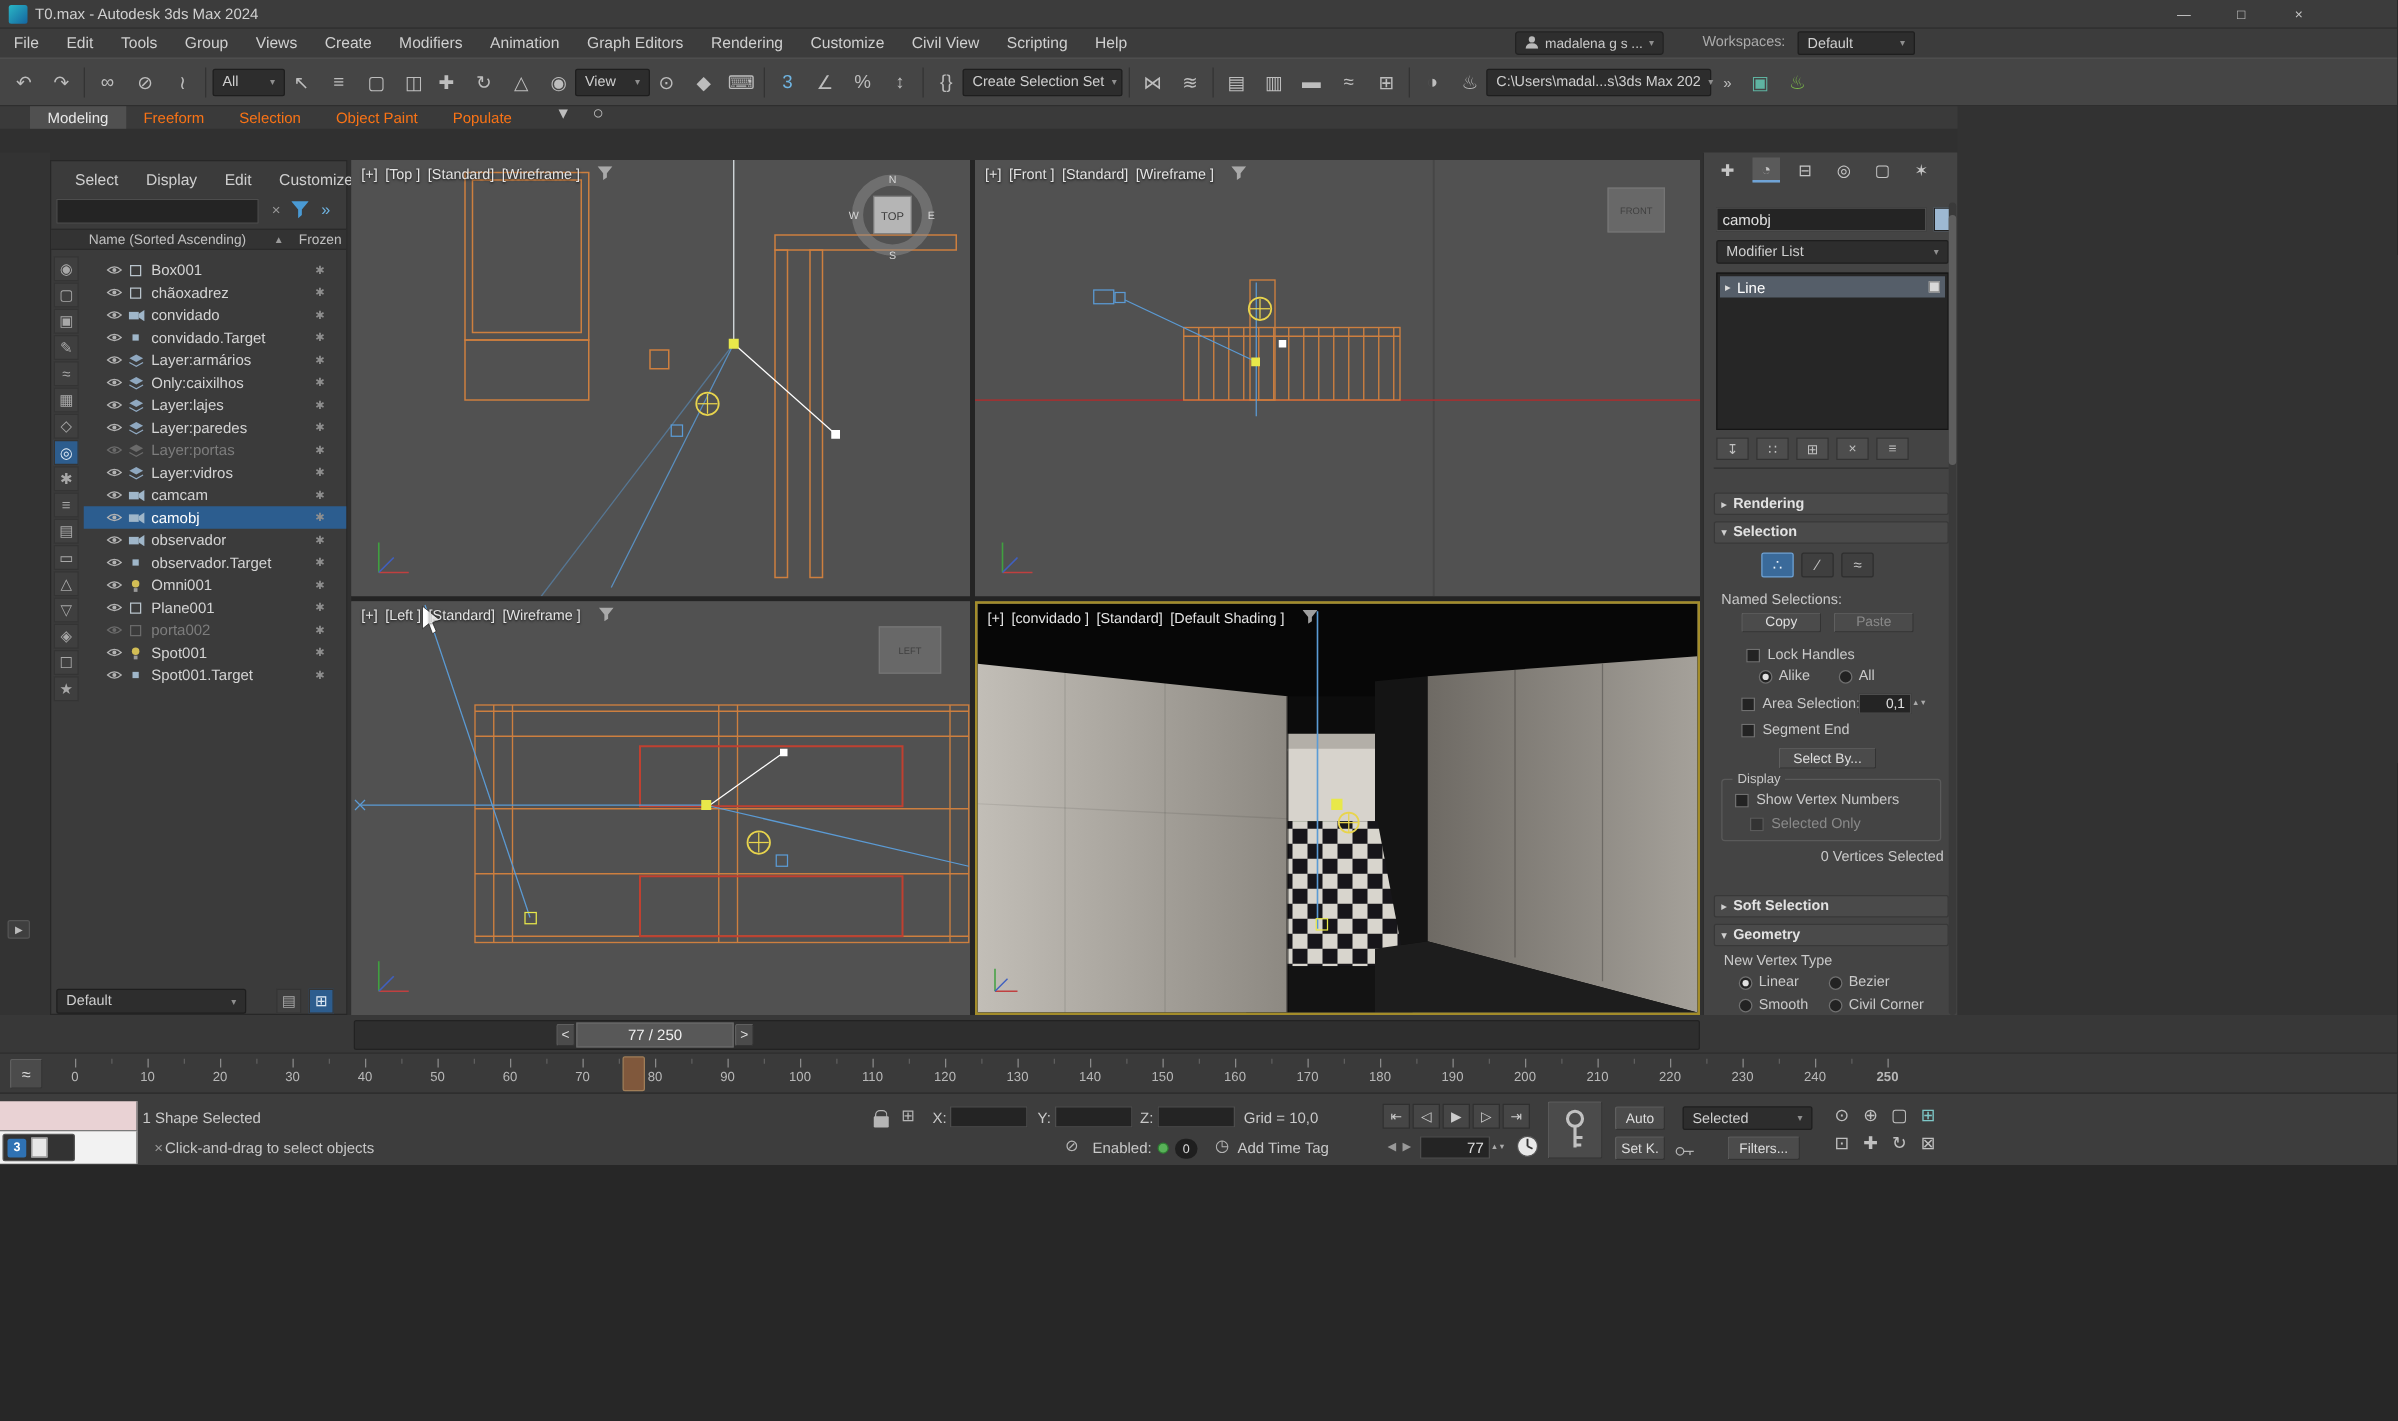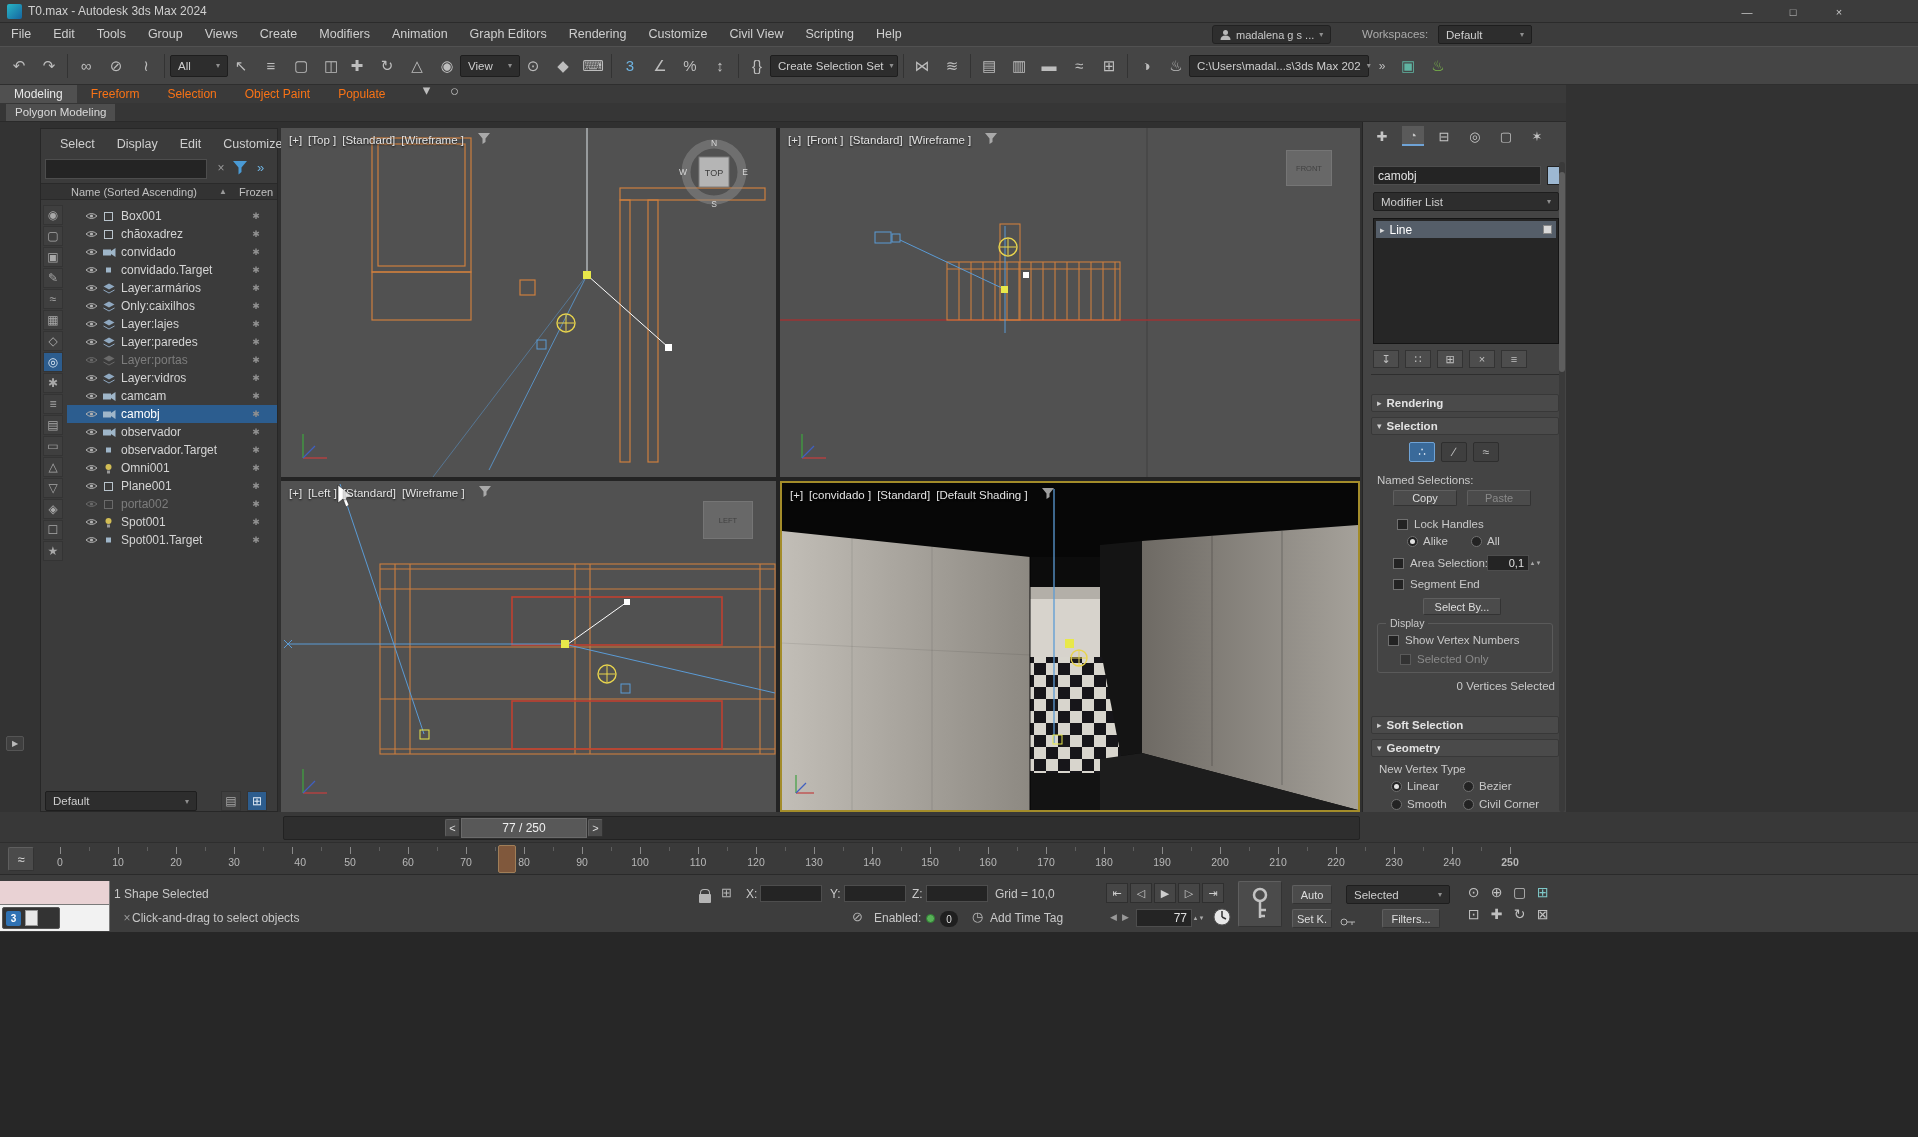--- a/index.html
+++ b/index.html
@@ -202,34 +202,31 @@
         <span class="caret">▾</span>
       </div>
     <span class="tbtn" style="font-size:12px">»</span>
     <div class="icongrp">
         <span class="tbtn" style="color: rgb(95, 179, 161);">▣</span>
         <span class="tbtn" style="color: rgb(124, 185, 74);">♨</span>
       </div>
   </div>
 
   <div id="ribbontabs">
-    <div style="display:flex;">
+    <div style="display:flex;padding-left:24px">
         <span class="rtab active">Modeling</span>
         <span class="rtab">Freeform</span>
         <span class="rtab">Selection</span>
         <span class="rtab">Object Paint</span>
         <span class="rtab">Populate</span>
       </div>
     <div class="icongrp" style="margin-left:14px;gap:2px">
         <span class="tbtn">▾</span>
         <span class="tbtn">○</span>
       </div>
-  </div>
-  <div id="ribbonsub">
-    <span id="polychip">Polygon Modeling</span>
   </div>
 
   <div id="dockstrip"></div>
   <div class="abs" style="left:6px;top:736px;width:18px;height:15px;background:#3f3f3f;border:1px solid #555;border-radius:2px;color:#bbb;font-size:8px;display:flex;align-items:center;justify-content:center">▶</div>
 
   <div id="explorer">
     <div style="position:absolute;left:8px;top:4px;display:flex">
         <span class="menu-item">Select</span>
         <span class="menu-item">Display</span>
         <span class="menu-item">Edit</span>
@@ -905,21 +902,21 @@
         <div class="tickmark" style="left: 118px;"></div>
         <div class="ticklabel" style="left: 104px;">10</div>
         <div class="tickminor" style="left: 147px;"></div>
         <div class="tickmark" style="left: 176px;"></div>
         <div class="ticklabel" style="left: 162px;">20</div>
         <div class="tickminor" style="left: 205px;"></div>
         <div class="tickmark" style="left: 234px;"></div>
         <div class="ticklabel" style="left: 220px;">30</div>
         <div class="tickminor" style="left: 263px;"></div>
         <div class="tickmark" style="left: 292px;"></div>
-        <div class="ticklabel" style="left: 278px; text-align: right;">40</div>
+        <div class="ticklabel" style="left: 278px;">40</div>
         <div class="tickminor" style="left: 321px;"></div>
         <div class="tickmark" style="left: 350px;"></div>
         <div class="ticklabel" style="left: 336px;">50</div>
         <div class="tickminor" style="left: 379px;"></div>
         <div class="tickmark" style="left: 408px;"></div>
         <div class="ticklabel" style="left: 394px;">60</div>
         <div class="tickminor" style="left: 437px;"></div>
         <div class="tickmark" style="left: 466px;"></div>
         <div class="ticklabel" style="left: 452px;">70</div>
         <div class="tickminor" style="left: 495px;"></div>

